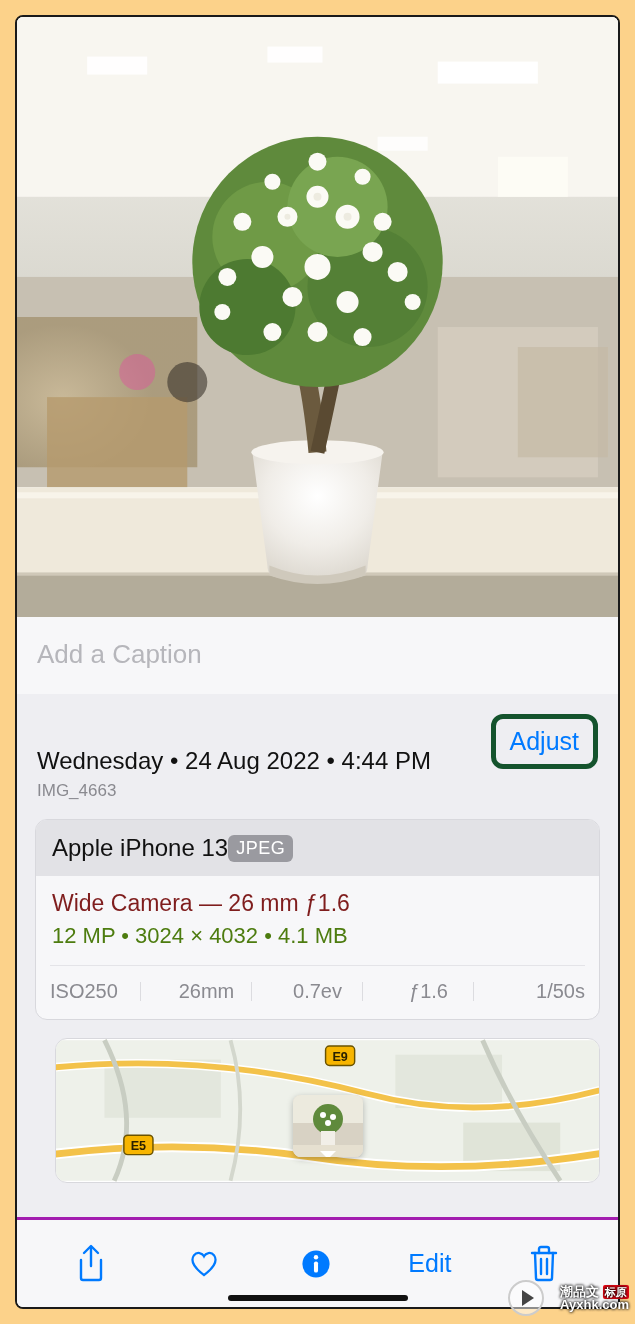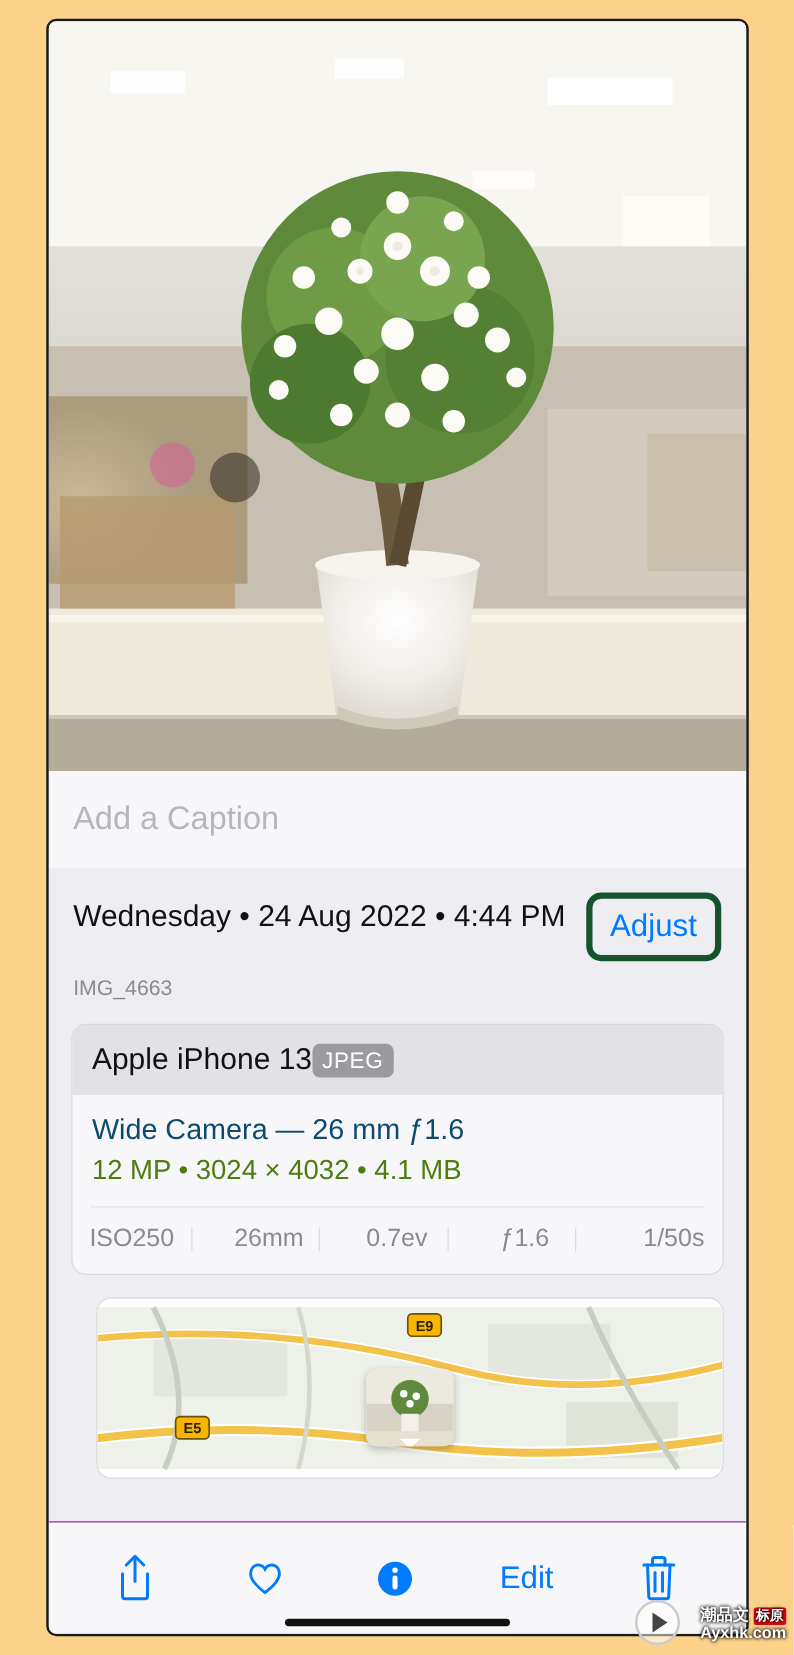--- a/index.html
+++ b/index.html
@@ -1,45 +1,45 @@
 <!DOCTYPE html>
 <html><head>
 <meta charset="utf-8">
 <style>
 * { margin:0; padding:0; box-sizing:border-box; font-family:-apple-system,BlinkMacSystemFont,"SF Pro Display","Helvetica Neue",Arial,sans-serif; }
 html,body { width:635px; height:1324px; }
 .outer { width:635px; height:1324px; background:#fcd28a; display:flex; align-items:center; justify-content:center; position:relative; }
-.frame { width:562px; height:1294px; background:#fff; border:2px solid #1a1a1a; border-radius:8px; overflow:hidden; position:relative; display:flex; flex-direction:column; }
+.frame { width:605px; height:1294px; background:#fff; border:2px solid #1a1a1a; border-radius:8px; overflow:hidden; position:relative; display:flex; flex-direction:column; }
 .photo { width:100%; height:600px; position:relative; overflow:hidden; }
 .photo svg { width:100%; height:100%; display:block; }
 .caption-row { padding:22px 20px 24px 20px; background:#f7f7f9; }
 .caption-placeholder { font-size:26px; color:#b6b6bb; font-weight:400; }
 .meta-section { background:#eeeef2; padding:0 18px; flex:1; display:flex; flex-direction:column; }
-.date-row { display:flex; align-items:flex-start; justify-content:space-between; padding:26px 2px 2px 2px; }
+.date-row { display:flex; align-items:flex-end; justify-content:space-between; padding:26px 2px 2px 2px; }
 .date-text { font-size:24px; color:#111; font-weight:400; letter-spacing:0; }
 .adjust-btn { font-size:25px; color:#007aff; font-weight:400; padding:8px 14px; border:5px solid #14532d; border-radius:12px; background:transparent; position:relative; top:-6px; }
 .filename-row { font-size:17px; color:#8a8a90; padding:4px 2px 18px 2px; }
 .card { background:#f7f7f9; border:1px solid #d8d8dd; border-radius:12px; overflow:hidden; margin-bottom:18px; }
 .card-head { display:flex; align-items:center; justify-content:flex-start; padding:14px 16px; background:#e2e2e6; }
 .card-device { font-size:24px; color:#111; font-weight:400; }
 .jpeg-badge { font-size:18px; color:#fff; background:#9a9aa0; border-radius:6px; padding:3px 8px; font-weight:400; letter-spacing:.5px; }
 .card-body1 { padding:14px 16px 2px 16px; }
-.lens { font-size:23px; color:#0c4a6e; font-weight:400; }
+.lens { font-size:23px; color:#7f1d1d; font-weight:400; }
 .dims { font-size:22px; color:#4d7c0f; margin-top:6px; }
 .exif-row { display:flex; justify-content:space-between; align-items:center; padding:14px 0 16px 0; margin:14px 14px 0 14px; border-top:1px solid #e4e4e8;gap:20px; }
 .exif-cell { flex:1; text-align:center; font-size:20px; color:#8a8a90; position:relative; }
 .exif-cell:first-child { text-align:left; }
 .exif-cell:last-child { text-align:right; }
 .exif-cell:not(:last-child)::after { content:""; position:absolute; right:0; top:2px; bottom:2px; width:1px; background:#dcdce0; }
 .map-card { background:#fff; border:1px solid #d8d8dd; border-radius:12px; height:145px; overflow:hidden; position:relative; margin-bottom:10px;margin-left:20px; }
 .map-card svg { width:100%; height:100%; }
 .map-pin { position:absolute; left:50%; top:56px; transform:translateX(-50%); width:70px; height:62px; background:#fff; border-radius:8px; box-shadow:0 2px 6px rgba(0,0,0,.25); overflow:hidden; }
 .map-pin::after { content:""; position:absolute; left:50%; bottom:-10px; transform:translateX(-50%); border:8px solid transparent; border-top-color:#fff; }
 .map-pin svg { width:100%; height:100%; }
-.toolbar { height:90px; background:#f7f7f9; border-top:1px solid #a21caf; display:flex; align-items:center; justify-content:space-around; padding:0 18px; position:relative; }
+.toolbar { height:90px; background:#f7f7f9; border-top:3px solid #a21caf; display:flex; align-items:center; justify-content:space-around; padding:0 18px; position:relative; }
 .tb-btn { color:#007aff; display:flex; align-items:center; justify-content:center; width:56px; }
 .tb-btn svg { width:34px; height:40px; }
 .tb-edit { font-size:25px; color:#007aff; font-weight:400; width:auto; padding:0 8px; }
 .home-ind { position:absolute; bottom:6px; left:50%; transform:translateX(-50%); width:180px; height:6px; background:#111; border-radius:4px; }
 .watermark { position:absolute; right:6px; bottom:8px; display:flex; align-items:center; gap:16px; z-index:50; }
 .wm-play { width:36px; height:36px; border-radius:50%; border:2px solid #ccc; background:rgba(255,255,255,.5); display:flex; align-items:center; justify-content:center; }
 .wm-play::before { content:""; border-left:12px solid #444; border-top:8px solid transparent; border-bottom:8px solid transparent; margin-left:3px; }
 .wm-txt { font-size:13px; font-weight:700; color:#fff; text-shadow:0 0 3px #000,0 0 3px #000; line-height:1; }
 .wm-txt span.red { background:#e30613; color:#fff; padding:1px 2px; border-radius:2px; font-size:11px; }
 </style>

